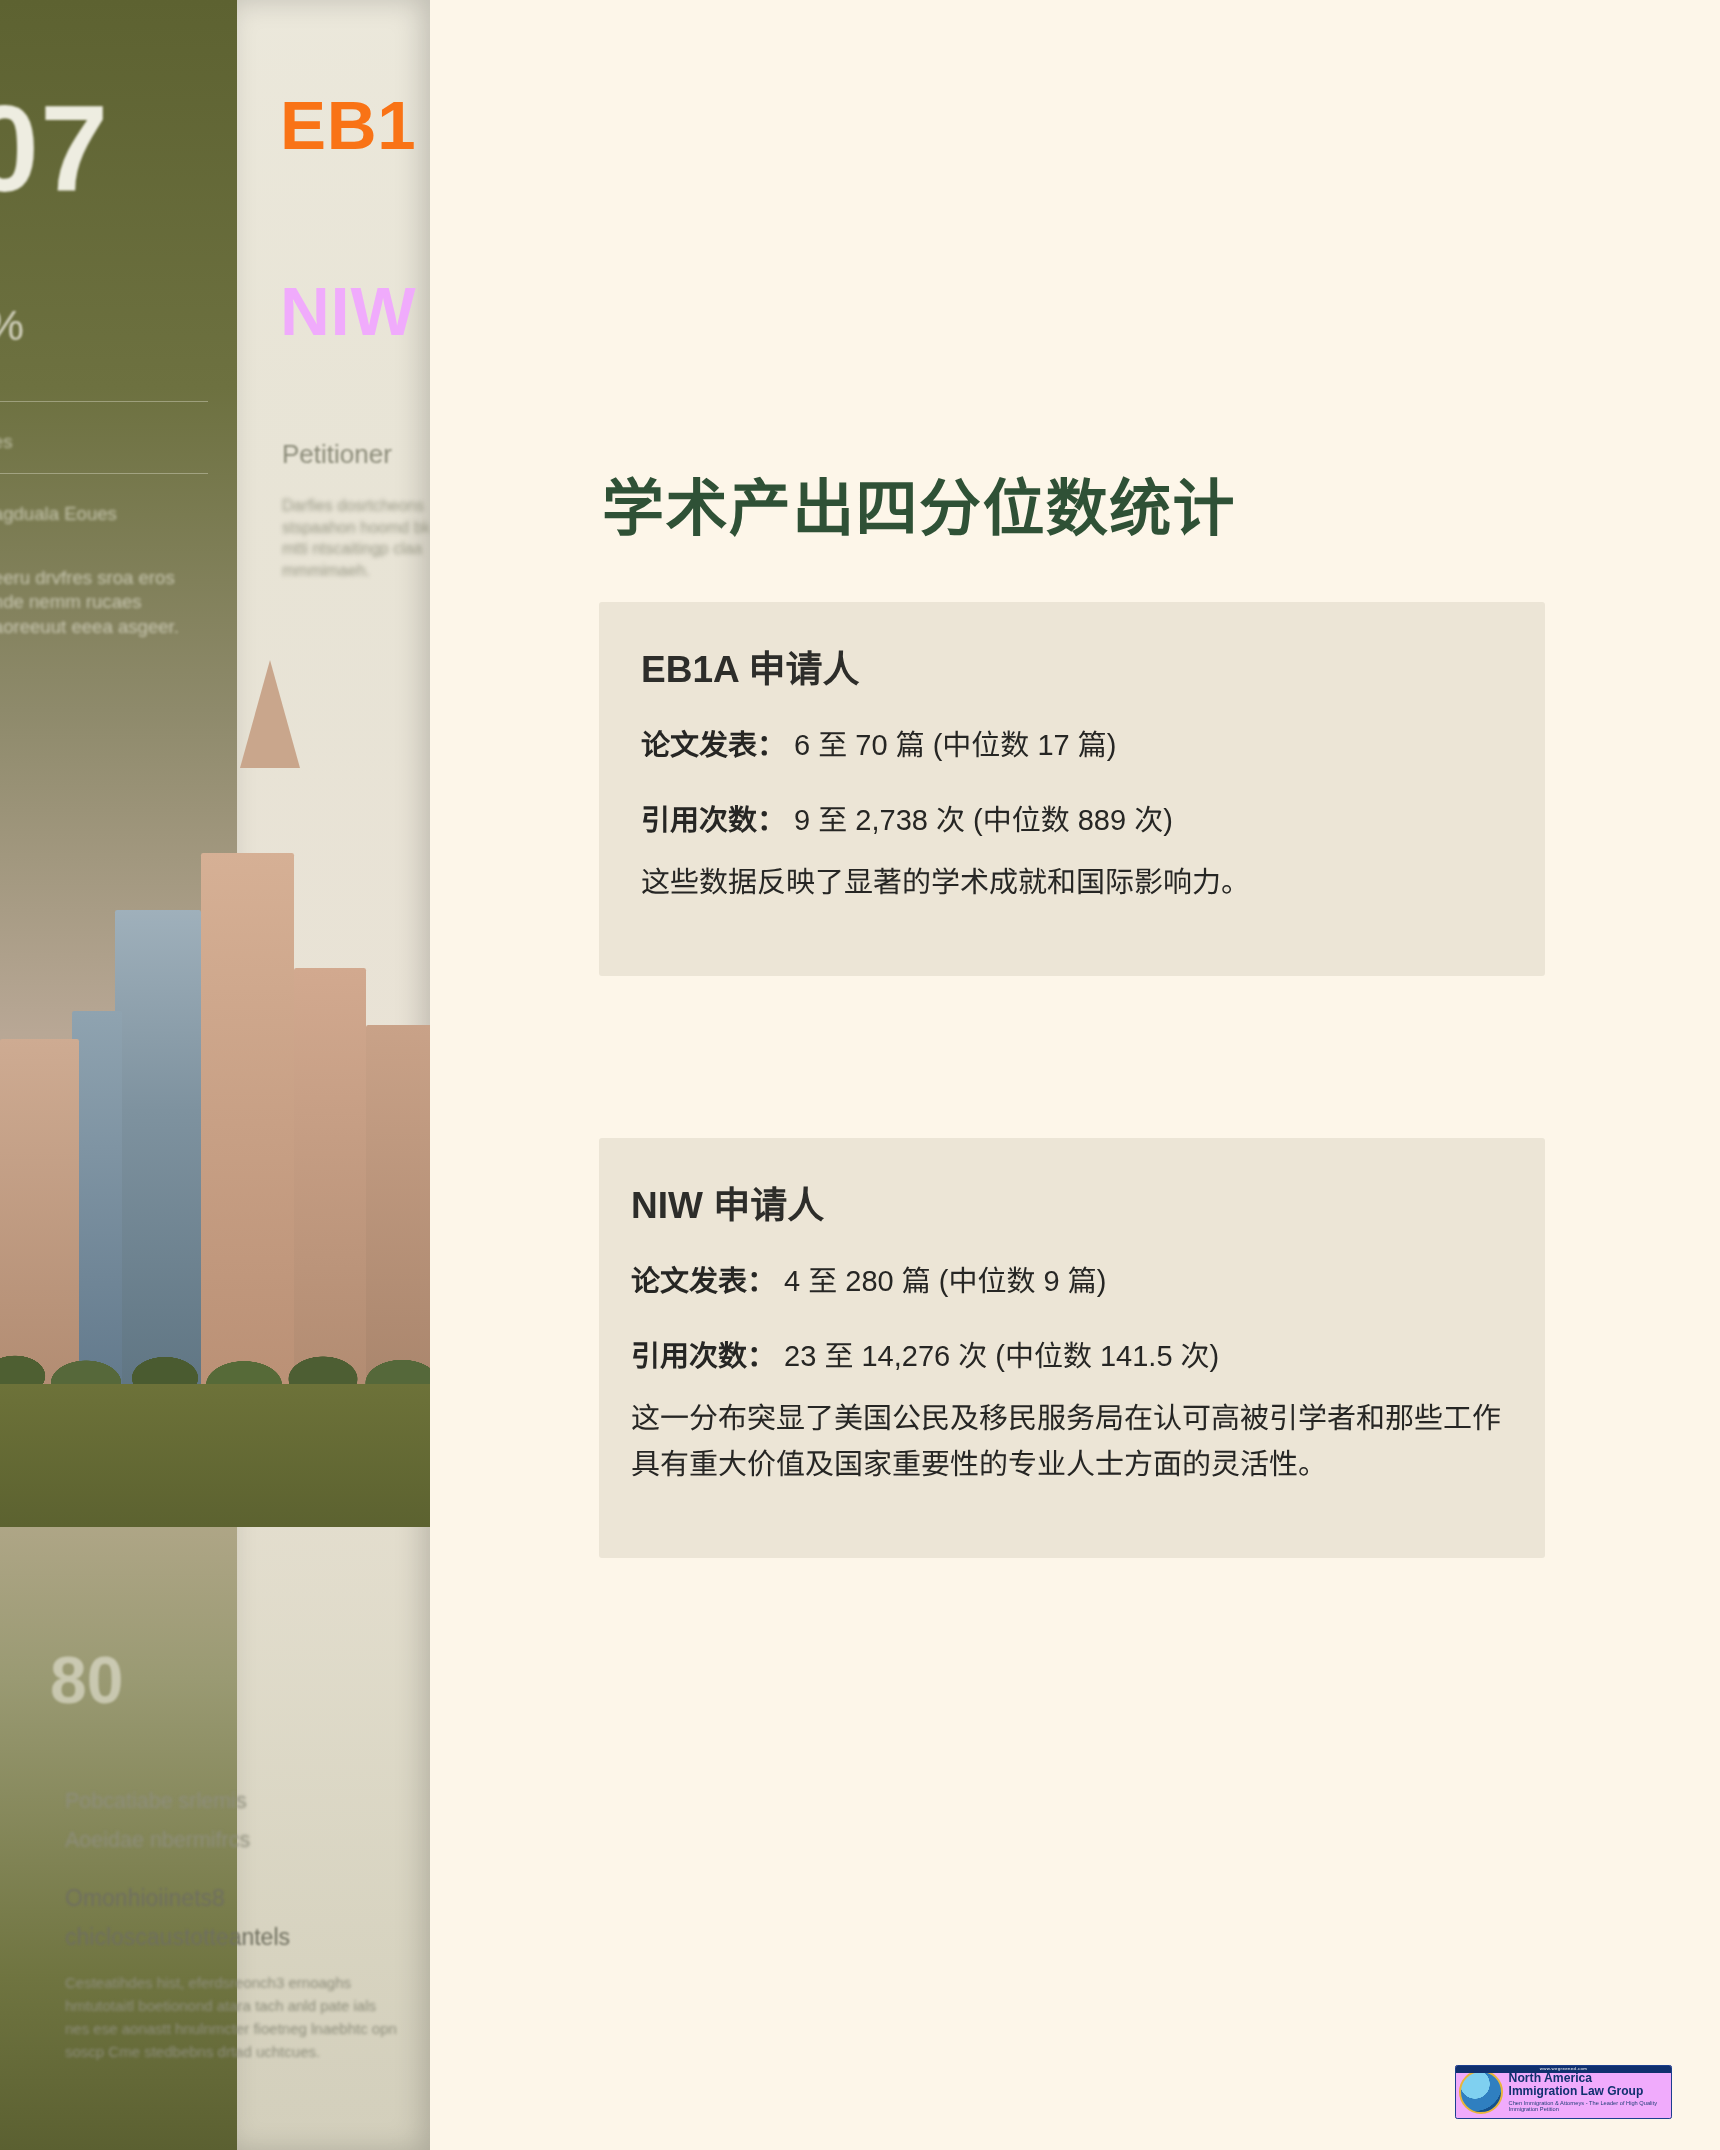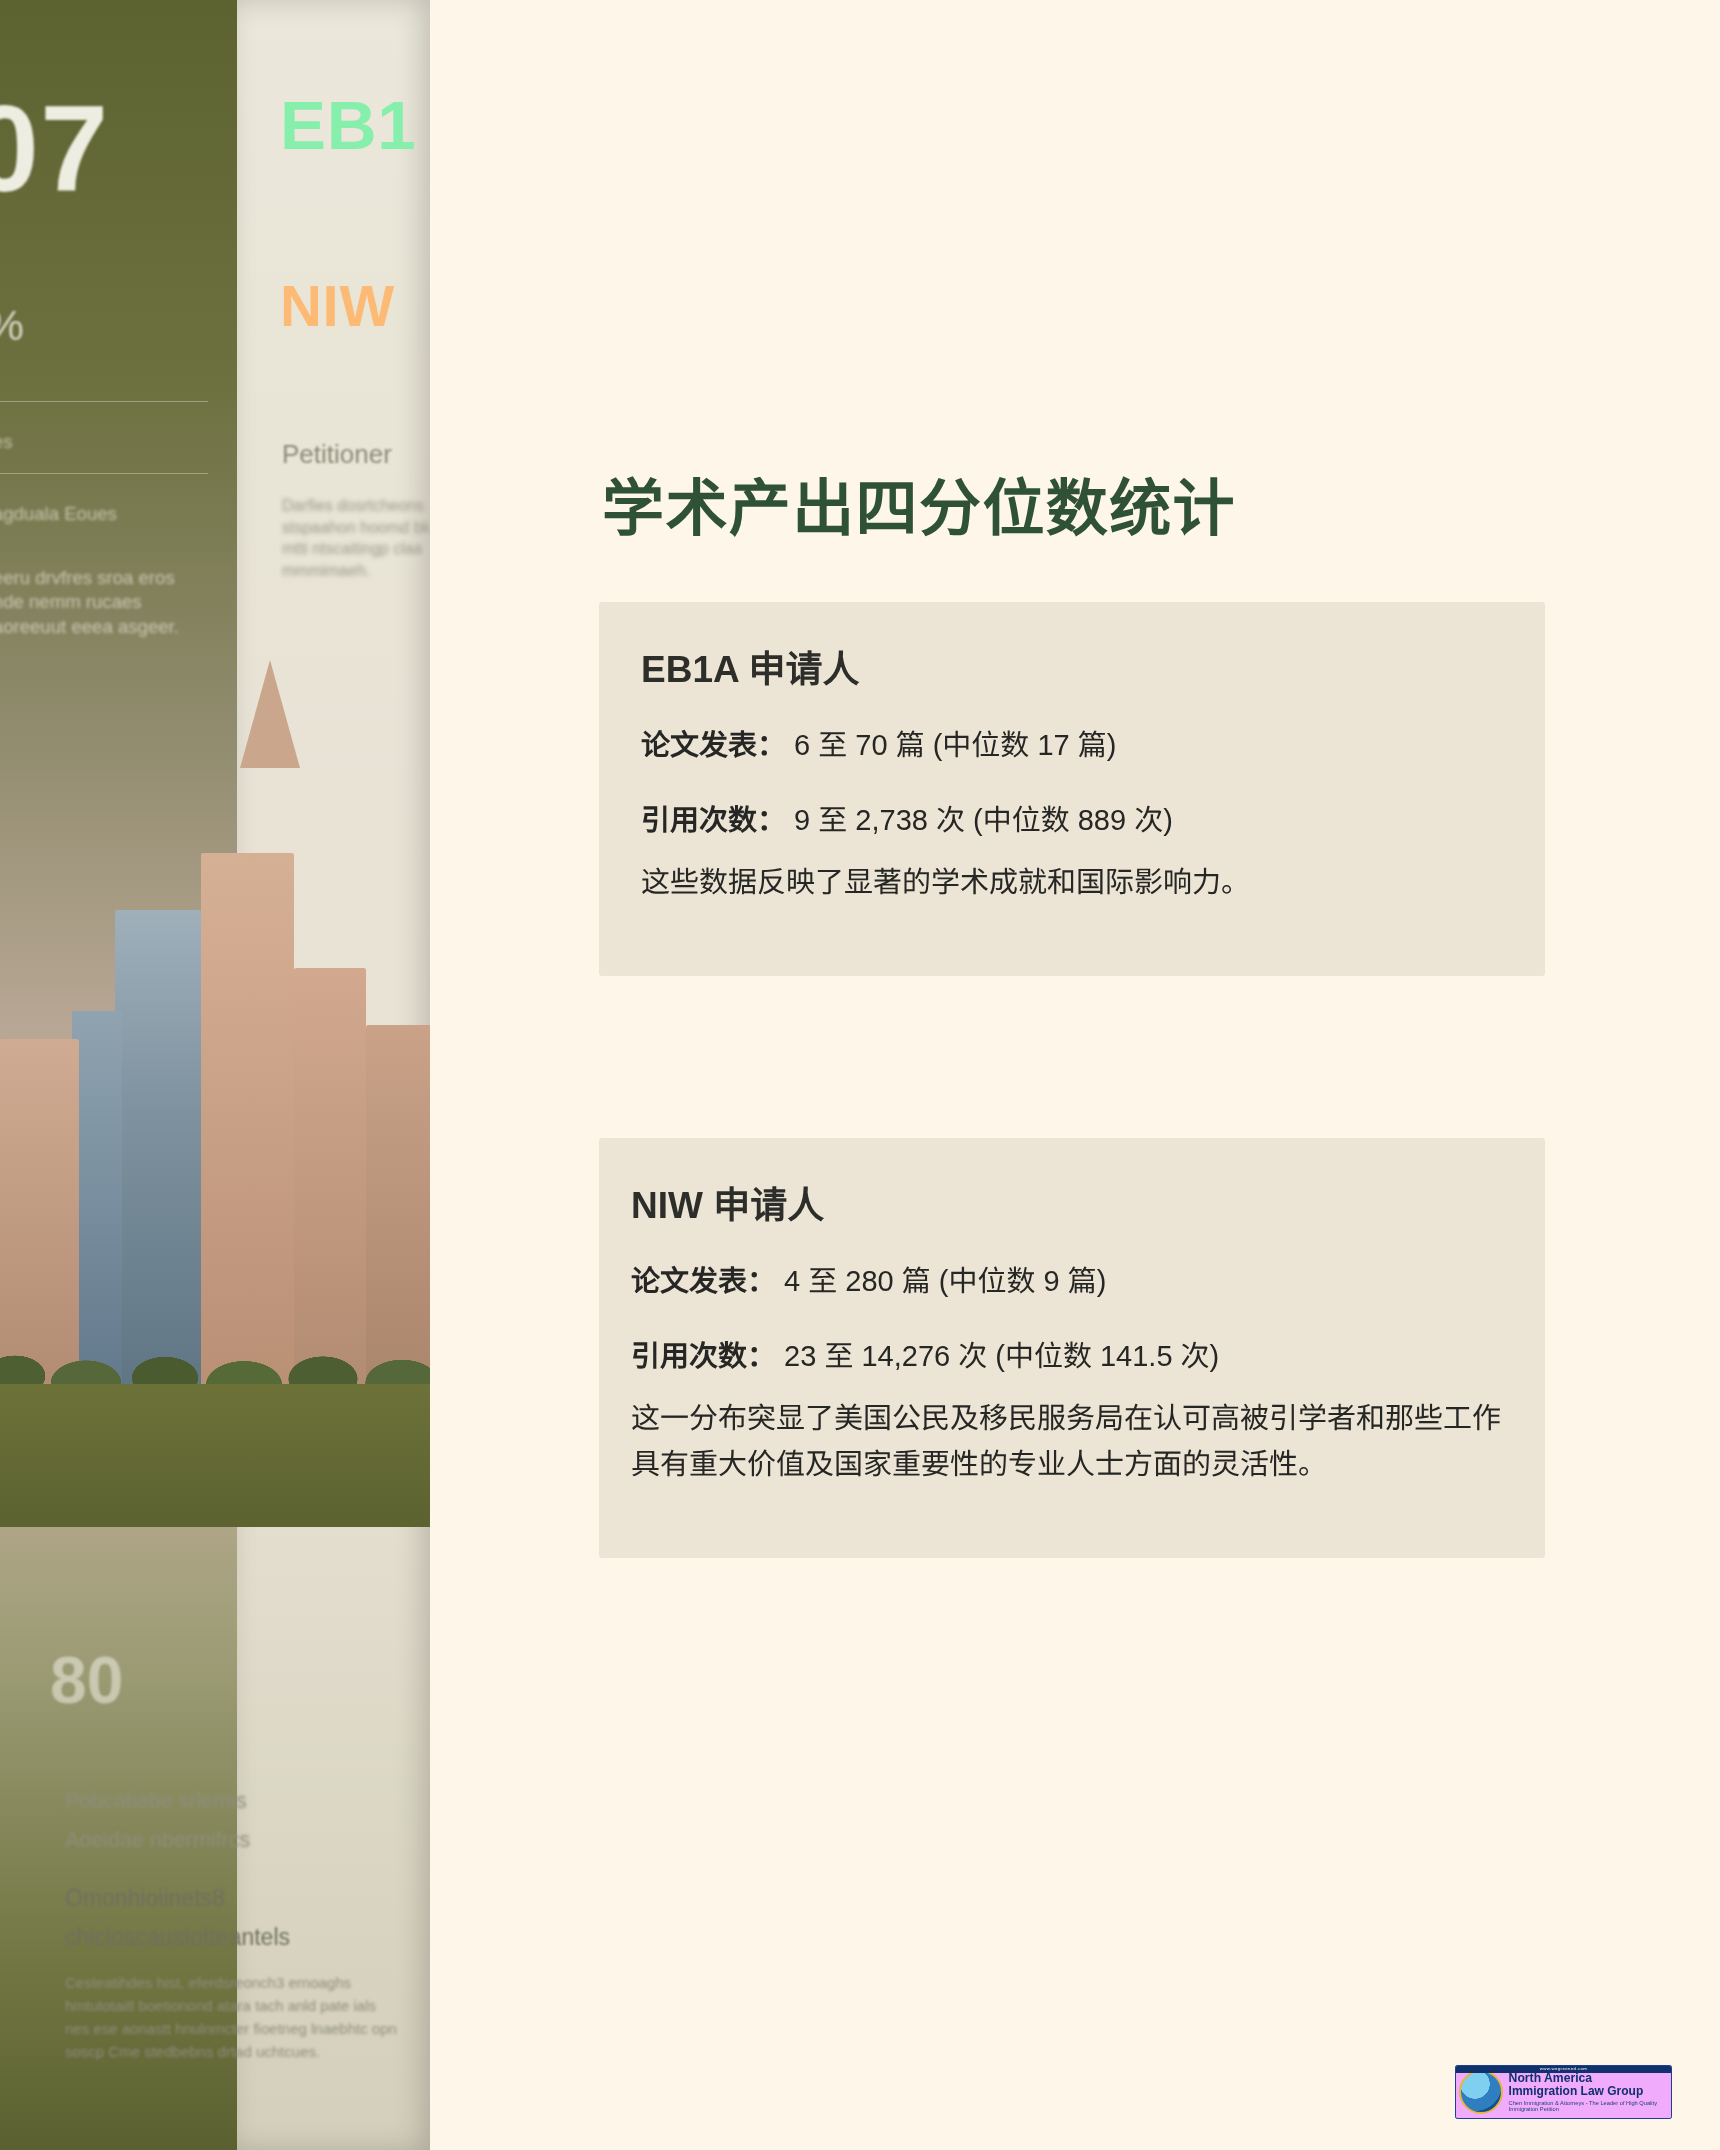--- a/index.html
+++ b/index.html
@@ -80,31 +80,31 @@
     line-height: 24.4px;
     filter: blur(1.6px);
     width: 215px;
   }
   .lp-eb1 {
     position: absolute;
     left: 280px;
     top: 86px;
     font-size: 69px;
     font-weight: 700;
-    color: #86efac;
+    color: #f97316;
     filter: blur(0.6px);
     letter-spacing: 0.7px;
   }
   .lp-niw {
     position: absolute;
     left: 280px;
     top: 272px;
-    font-size: 58px;
-    font-weight: 700;
-    color: #fdba74;
+    font-size: 69px;
+    font-weight: 700;
+    color: #f0abfc;
     filter: blur(0.6px);
     letter-spacing: 0.7px;
   }
   .lp-pet {
     position: absolute;
     left: 282px;
     top: 439px;
     font-size: 26px;
     color: #8b8b79;
     filter: blur(0.9px);

